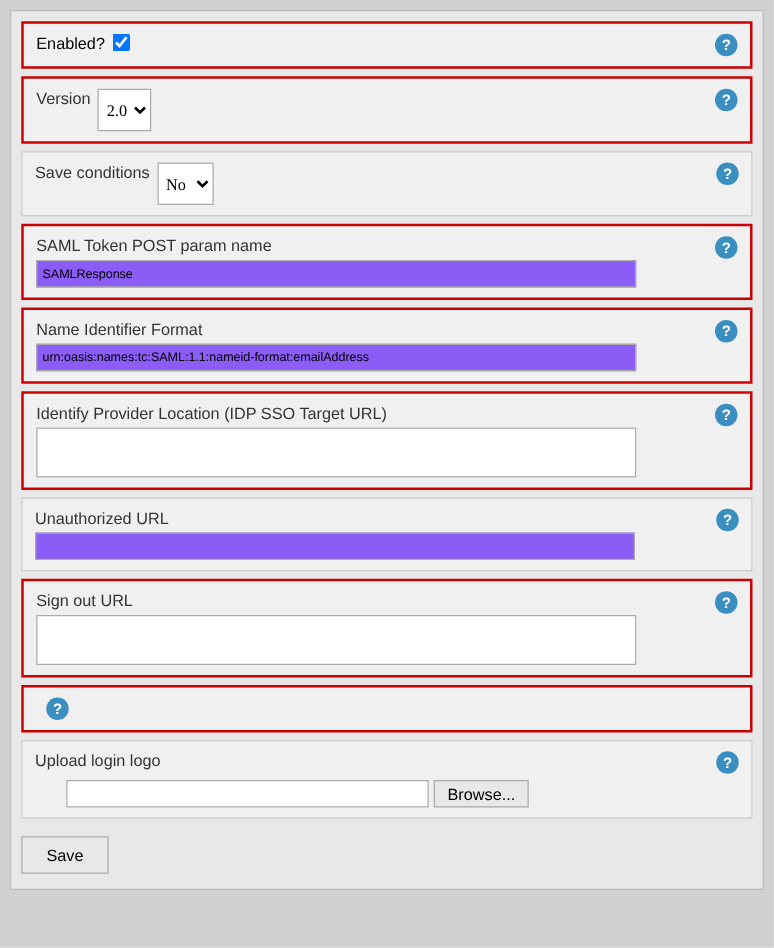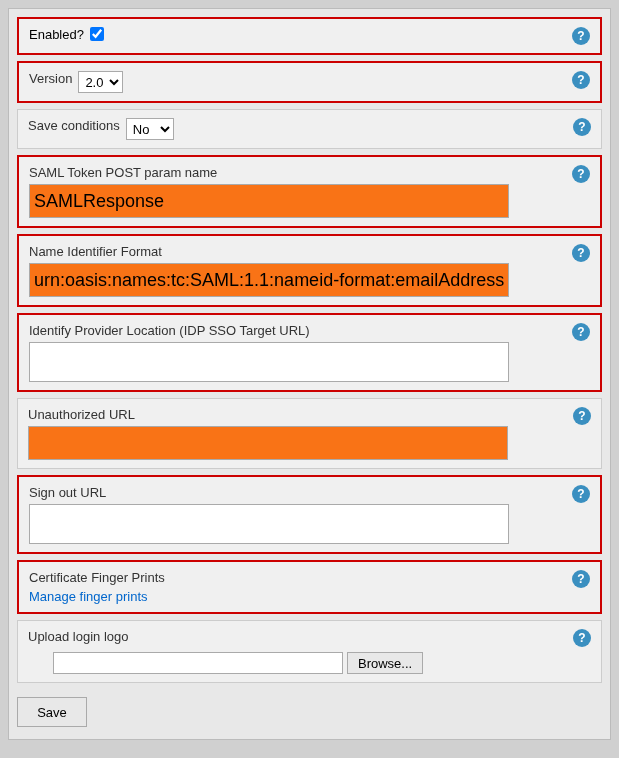--- a/index.html
+++ b/index.html
@@ -42,23 +42,23 @@
       color: #333;
       display: flex;
       align-items: flex-start;
       gap: 6px;
     }
     .row-input {
       width: 100%;
       max-width: 480px;
       height: 22px;
       border: 1px solid #aaa;
-      padding: 16px 4px;
-      font-size: 18px;
-      background: #f97316;
+      padding: 4px 4px;
+      font-size: 10px;
+      background: #8b5cf6;
     }
     .row-textarea {
       width: 100%;
       max-width: 480px;
       height: 40px;
       border: 1px solid #aaa;
       padding: 2px 4px;
       font-size: 13px;
       background: white;
       resize: none;
@@ -72,25 +72,26 @@
       align-items: center;
       justify-content: center;
       color: white;
       font-weight: bold;
       font-size: 12px;
       flex-shrink: 0;
       cursor: pointer;
       margin-left: 8px;
     }
     select {
-      height: 22px;
+      height: 34px;
       border: 1px solid #aaa;
       font-size: 13px;
       background: white;
       padding: 0 2px;
+      font-family: Liberation Serif, serif;
     }
     .checkbox-label {
       display: flex;
       align-items: flex-start;
       gap: 6px;
     }
     input[type="checkbox"] {
       width: 14px;
       height: 14px;
     }
@@ -206,24 +207,20 @@
 
   <div class="form-row highlighted">
     <div class="row-content">
       <div class="row-label">Sign out URL</div>
       <textarea class="row-textarea" style=""></textarea>
     </div>
     <div class="info-icon">?</div>
   </div>
 
   <div class="form-row highlighted">
-    <div class="row-content">
-      <div class="row-label">Certificate Finger Prints</div>
-      <a class="link-blue">Manage finger prints</a>
-    </div>
     <div class="info-icon">?</div>
   </div>
 
   <div class="form-row">
     <div class="row-content">
       <div class="row-label">Upload login logo</div>
       <div class="upload-row">
         <input type="text" class="upload-input" value="" style="">
         <button class="browse-btn">Browse...</button>
       </div>

